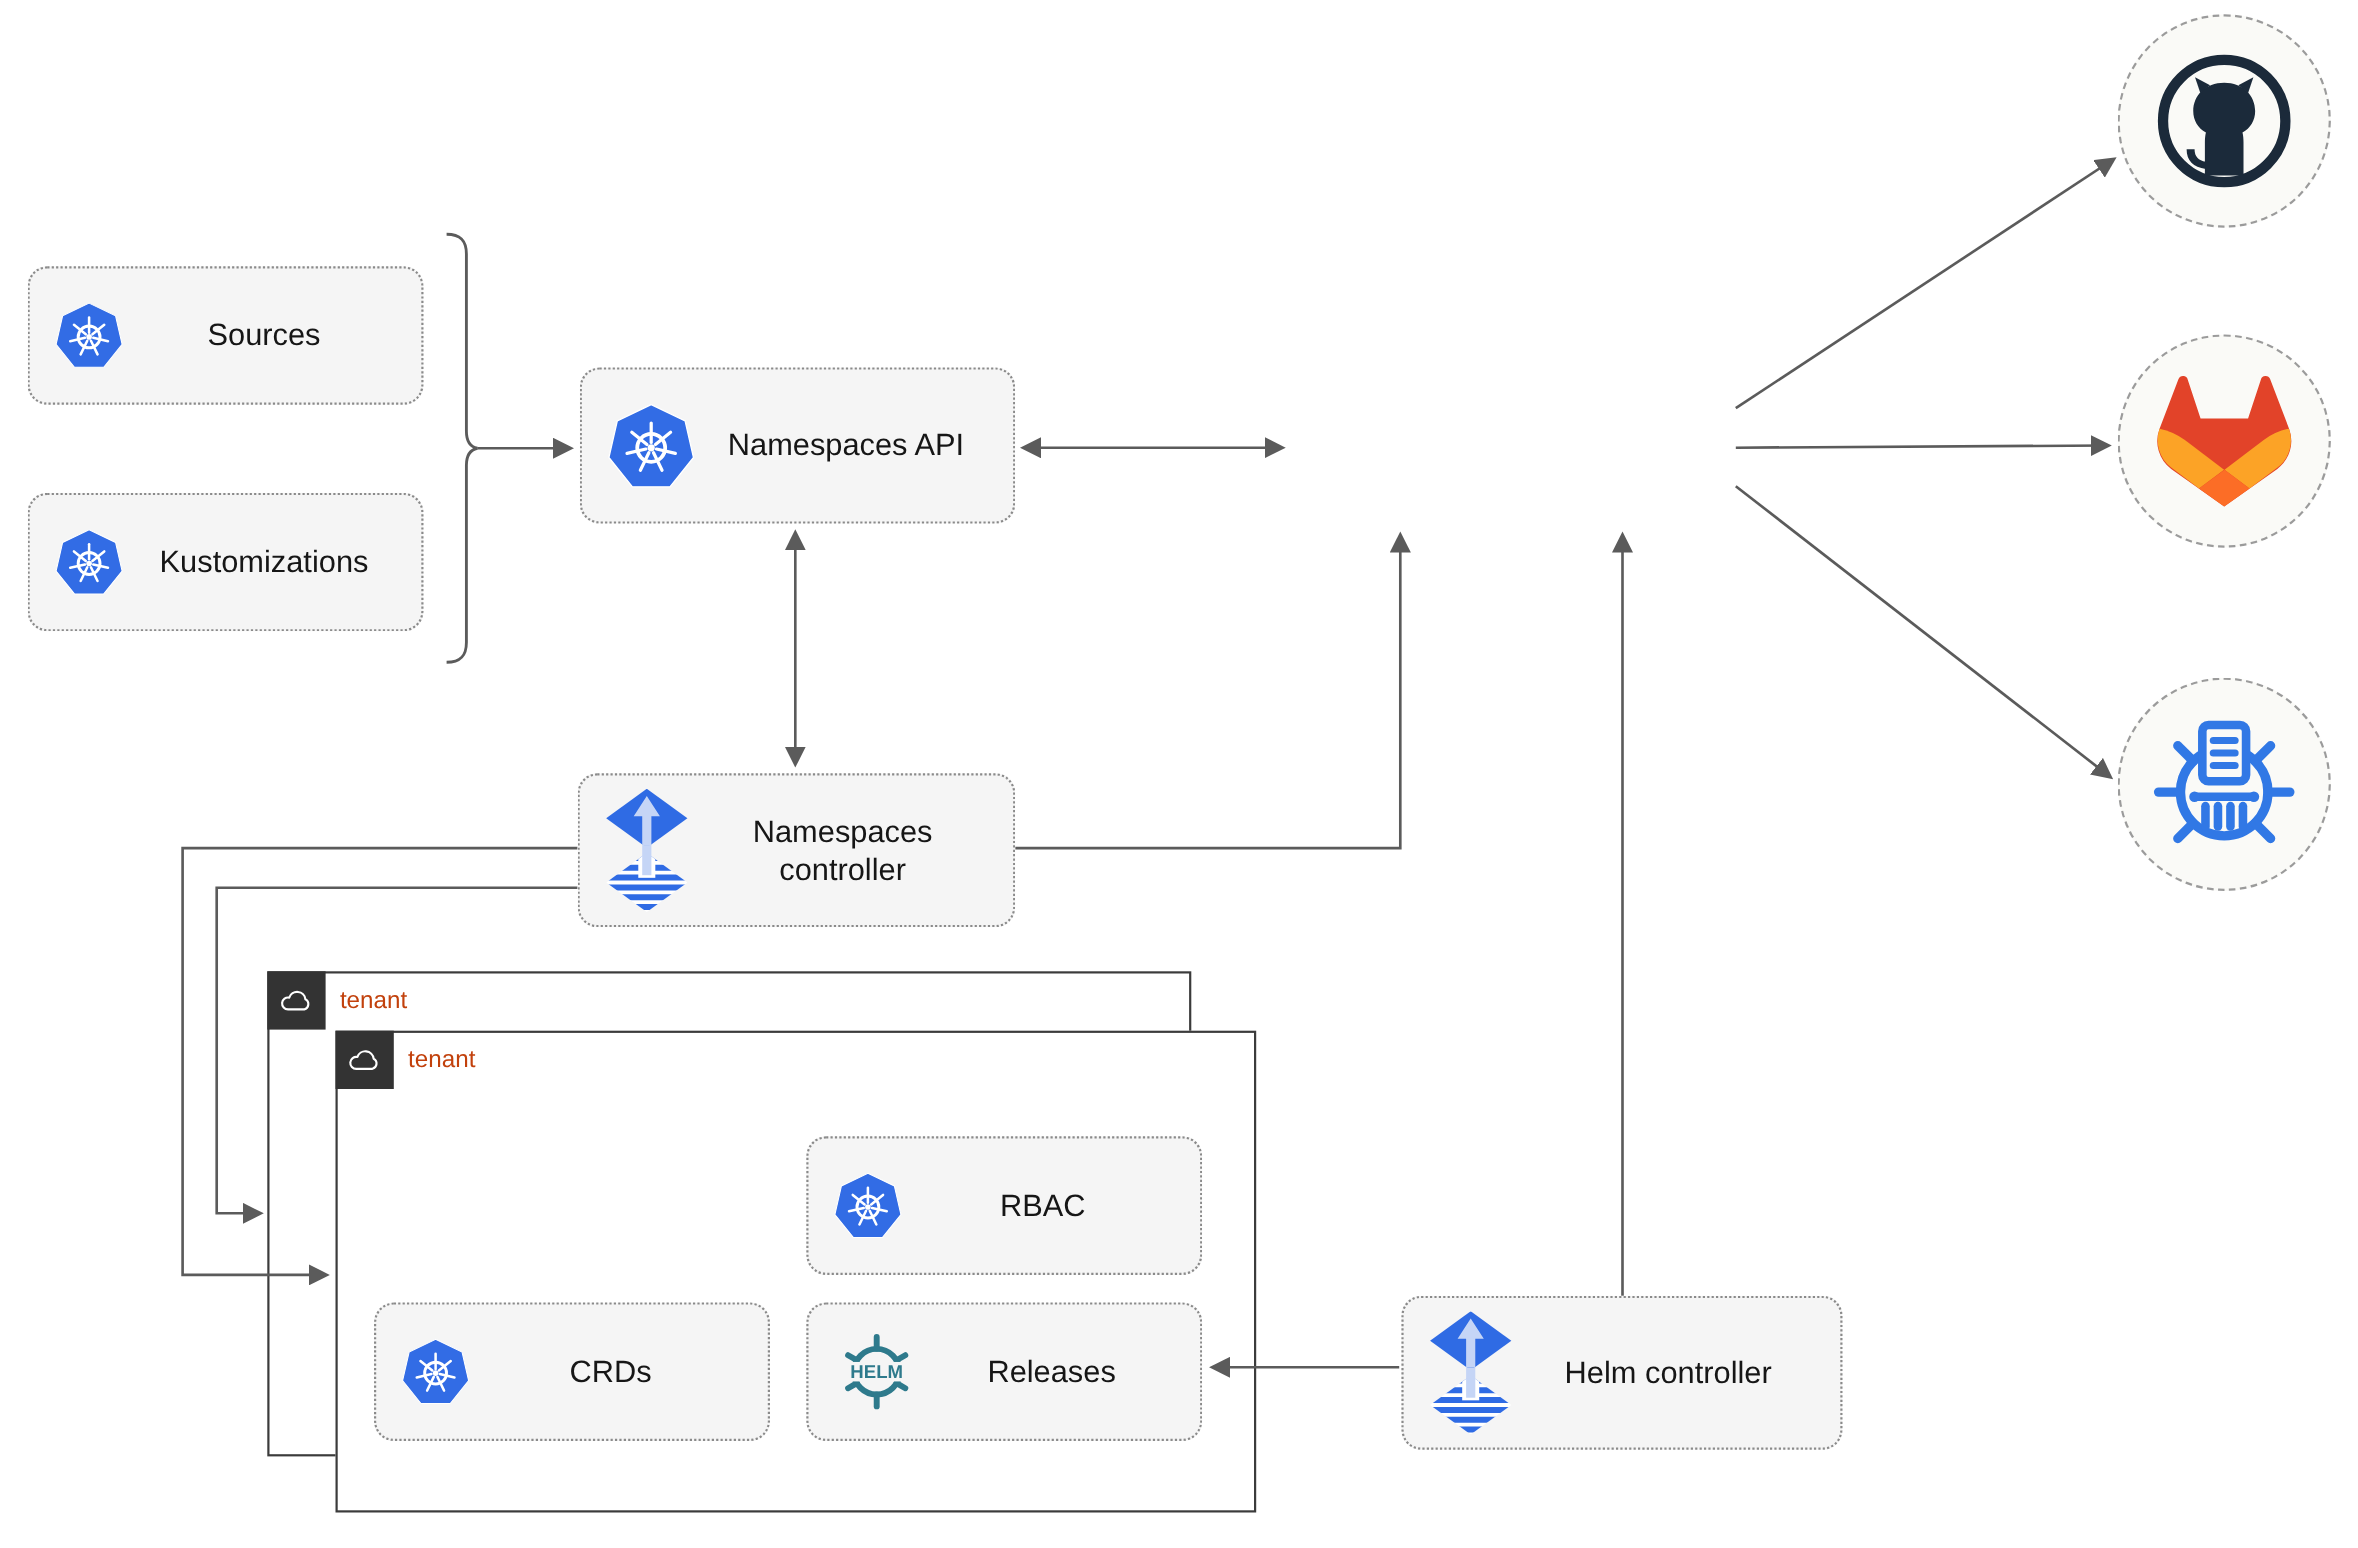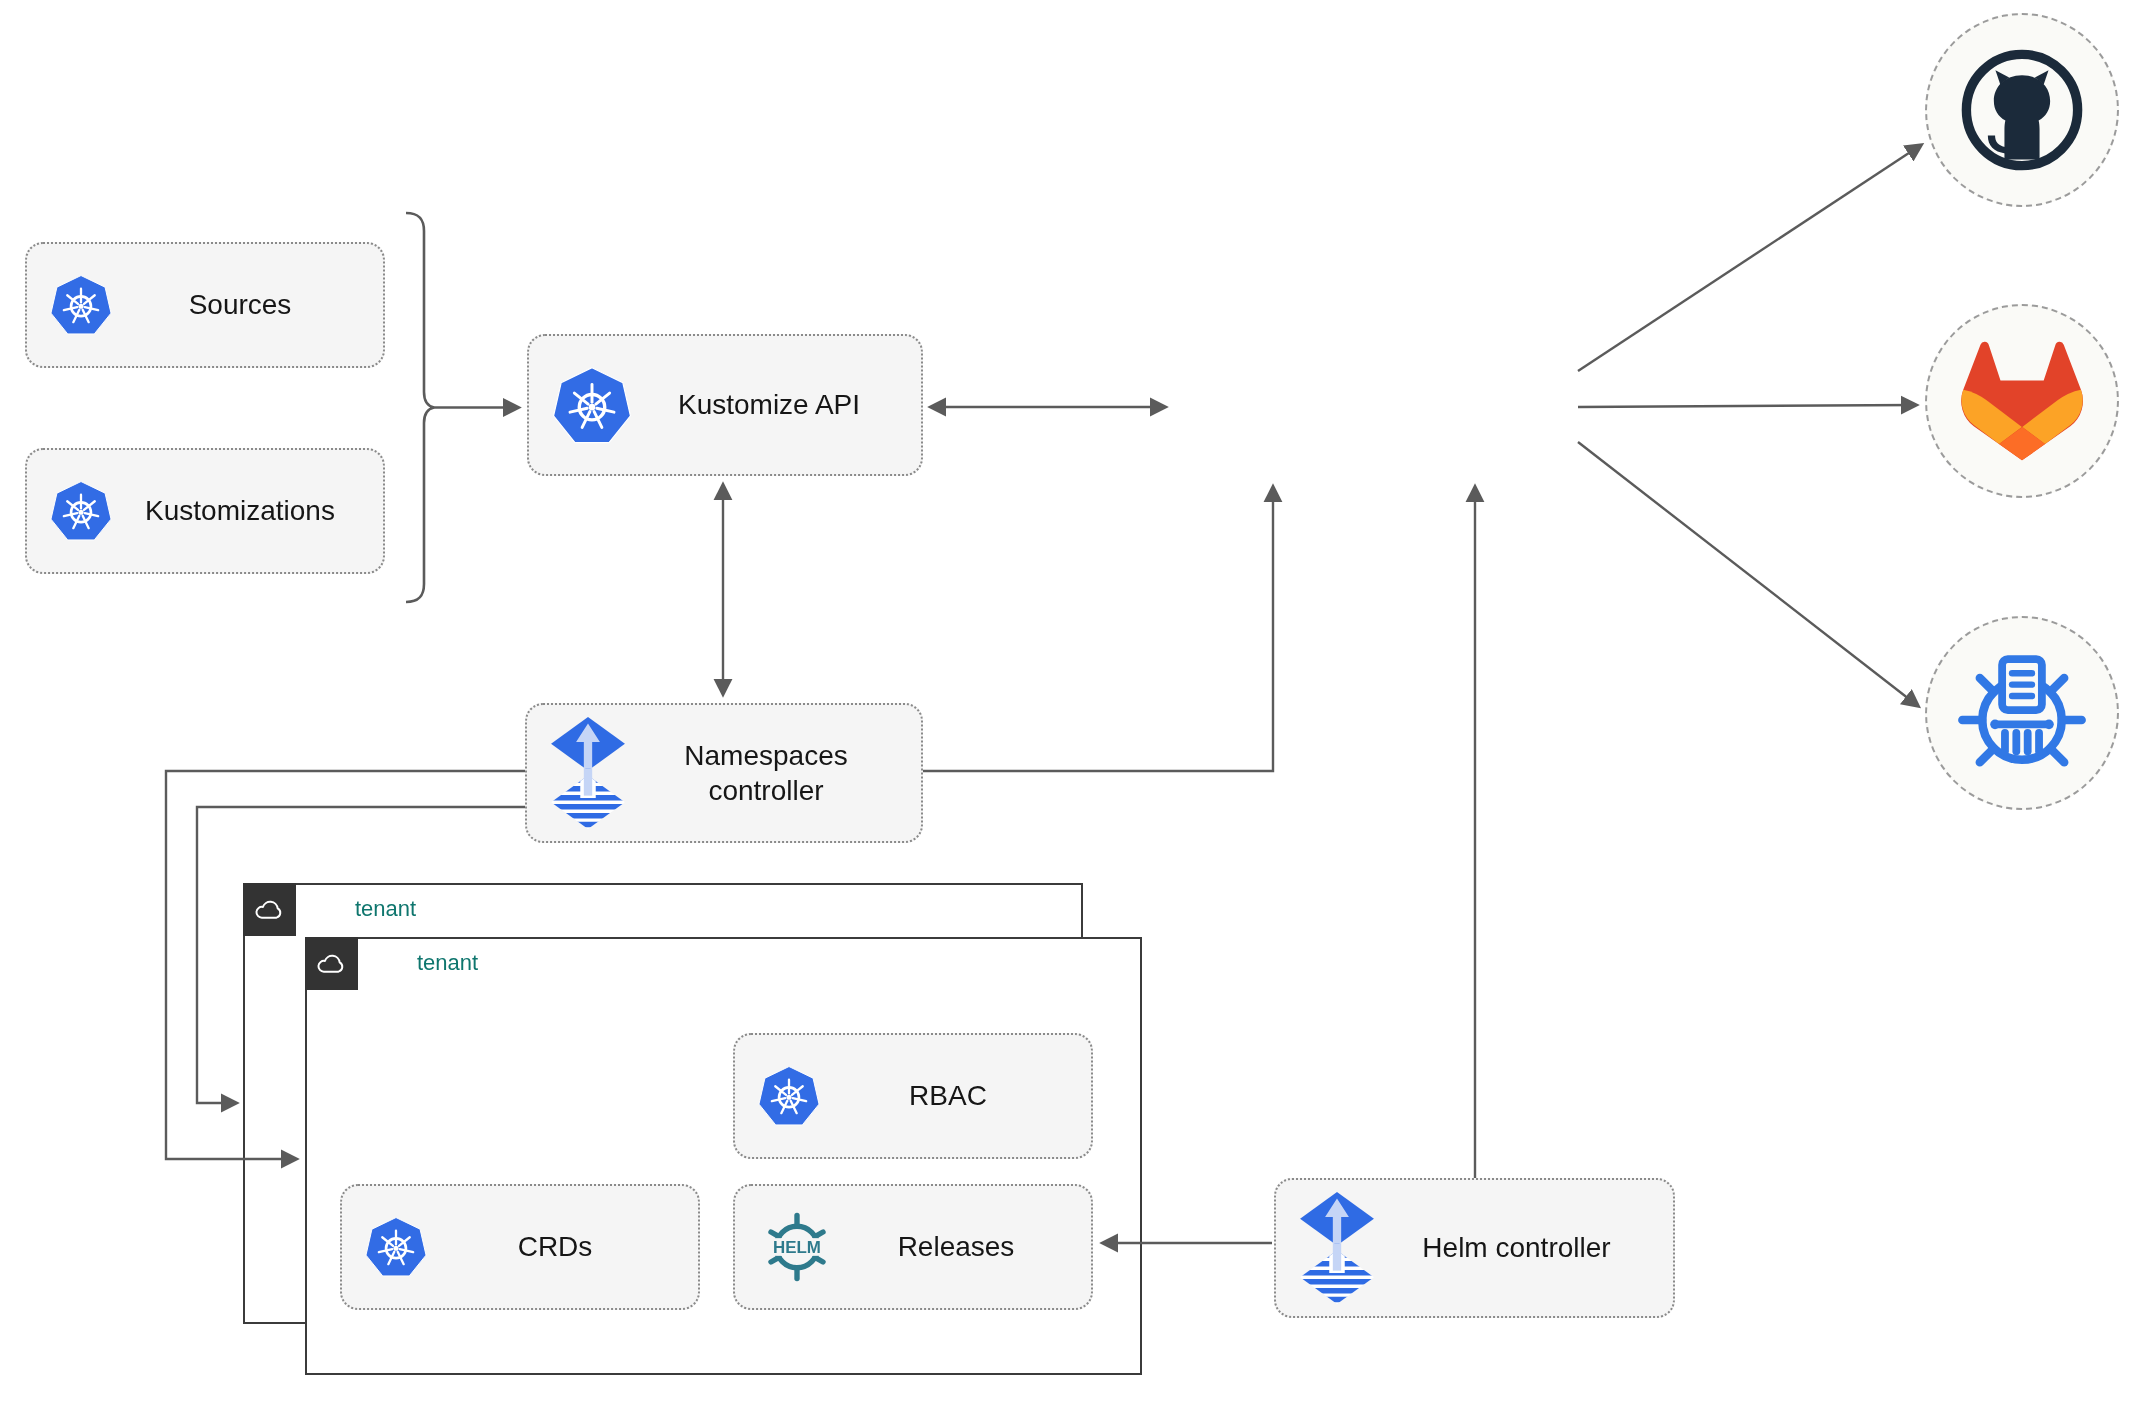--- a/index.html
+++ b/index.html
@@ -9,21 +9,21 @@
   .node{position:absolute;background:#F5F5F5;border:2px dotted #8a8a8a;border-radius:18px;
         display:flex;align-items:center;box-sizing:border-box;padding:0 16px 0 22px;}
   .node-icon{display:flex;align-items:center;justify-content:center;}
   .node-label{flex:1;text-align:center;font-size:28px;color:#161616;line-height:1.26;}
   .wrap2 .node-label{max-width:200px;margin:0 auto;}
   
   .tenant{position:absolute;background:#ffffff;border:2.5px solid #3b3b3b;box-sizing:border-box;}
   .tenant-hdr{position:absolute;top:-2.5px;left:-2.5px;width:53px;height:53px;background:#333333;
               display:flex;align-items:center;justify-content:center;}
   .tenant-label{position:absolute;top:-2.5px;left:64px;height:53px;display:flex;align-items:center;
-                font-size:22px;color:#0f766e;margin-left:46px;}
+                font-size:22px;color:#c2410c;}
   
   .ext{position:absolute;width:194px;height:194px;border-radius:50%;border:2.5px dashed #9b9b9b;
        background:#FAFAF7;box-sizing:border-box;display:flex;align-items:center;justify-content:center;}
   .wires{position:absolute;left:0;top:0;}
   .hidden-defs{position:absolute;width:0;height:0;overflow:hidden;}
 </style>
 </head>
 <body>
 
 <svg class="hidden-defs" aria-hidden="true">
@@ -132,21 +132,21 @@
       </span>
     <span class="node-label">Kustomizations</span>
   </div>
 
   <div class="node" style="left:527px;top:334px;width:396px;height:142px">
     <span class="node-icon">
       <svg width="82" height="79">
           <use href="#k8s"></use>
         </svg>
       </span>
-    <span class="node-label">Kustomize API</span>
+    <span class="node-label">Namespaces API</span>
   </div>
 
 
   <div class="node wrap2" style="left:525px;top:703px;width:398px;height:140px">
     <span class="node-icon">
       <svg width="78" height="112" viewBox="0 0 64 94">
           <use href="#flux"></use>
         </svg>
       </span>
     <span class="node-label">Namespaces controller</span>

